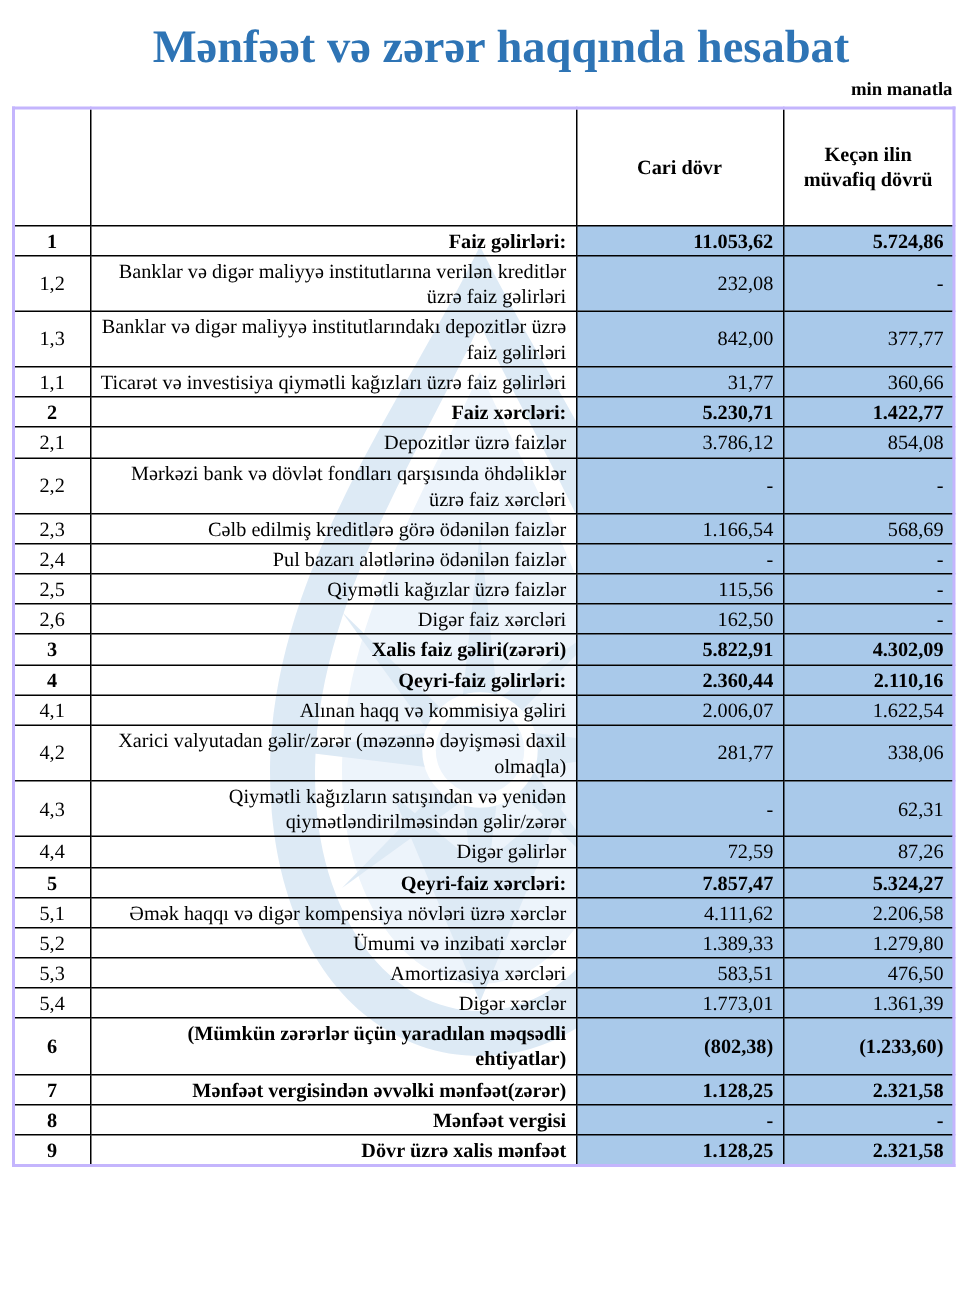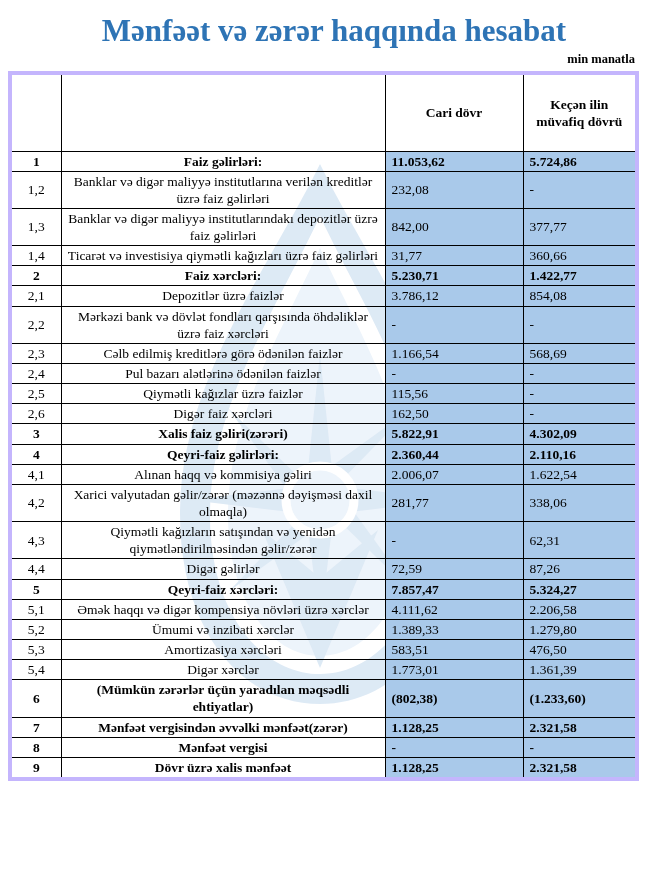--- a/index.html
+++ b/index.html
@@ -36,40 +36,40 @@
     width:340px;height:552px;
     z-index:0;
     opacity:.95;
   }
   table.pl{
     position:absolute;left:8px;top:71px;
     width:627px;
     border-collapse:collapse;
     table-layout:fixed;
     z-index:1;
-    border:4px solid #c4b5fd;
+    border:2px solid #c4b5fd;
   }
   .pl th,.pl td{
     border:1px solid #000;
     font-size:13.5px;
     line-height:1.27;
     padding:1px 6px;
     vertical-align:middle;
     background:transparent;
   }
   .pl thead th{
     height:78px;
     font-weight:bold;
     text-align:center;
     padding:2px 4px;
   }
   .c-no{width:51px;text-align:center;}
-  .c-label{width:324px;text-align:center;}
-  .c-val{width:138px;text-align:left;}
-  .c-val2{width:114px;text-align:left;}
+  .c-label{width:324px;text-align:right;}
+  .c-val{width:138px;text-align:right;}
+  .c-val2{width:114px;text-align:right;}
   .pl tbody .c-val,.pl tbody .c-val2{background:var(--value-cell);}
   tr.section{font-weight:bold;}
 </style>
 </head>
 <body>
 
 <div class="page">
 
   <h1 class="title">Mənfəət və zərər haqqında hesabat</h1>
 
@@ -127,21 +127,21 @@
     <td class="c-val">232,08</td>
     <td class="c-val2">-</td>
   </tr>
         <tr>
     <td class="c-no">1,3</td>
     <td class="c-label">Banklar və digər maliyyə institutlarındakı depozitlər üzrə faiz gəlirləri</td>
     <td class="c-val">842,00</td>
     <td class="c-val2">377,77</td>
   </tr>
         <tr>
-    <td class="c-no">1,4</td>
+    <td class="c-no">1,1</td>
     <td class="c-label">Ticarət və investisiya qiymətli kağızları üzrə faiz gəlirləri</td>
     <td class="c-val">31,77</td>
     <td class="c-val2">360,66</td>
   </tr>
         <tr class="section">
     <td class="c-no">2</td>
     <td class="c-label">Faiz xərcləri:</td>
     <td class="c-val">5.230,71</td>
     <td class="c-val2">1.422,77</td>
   </tr>

